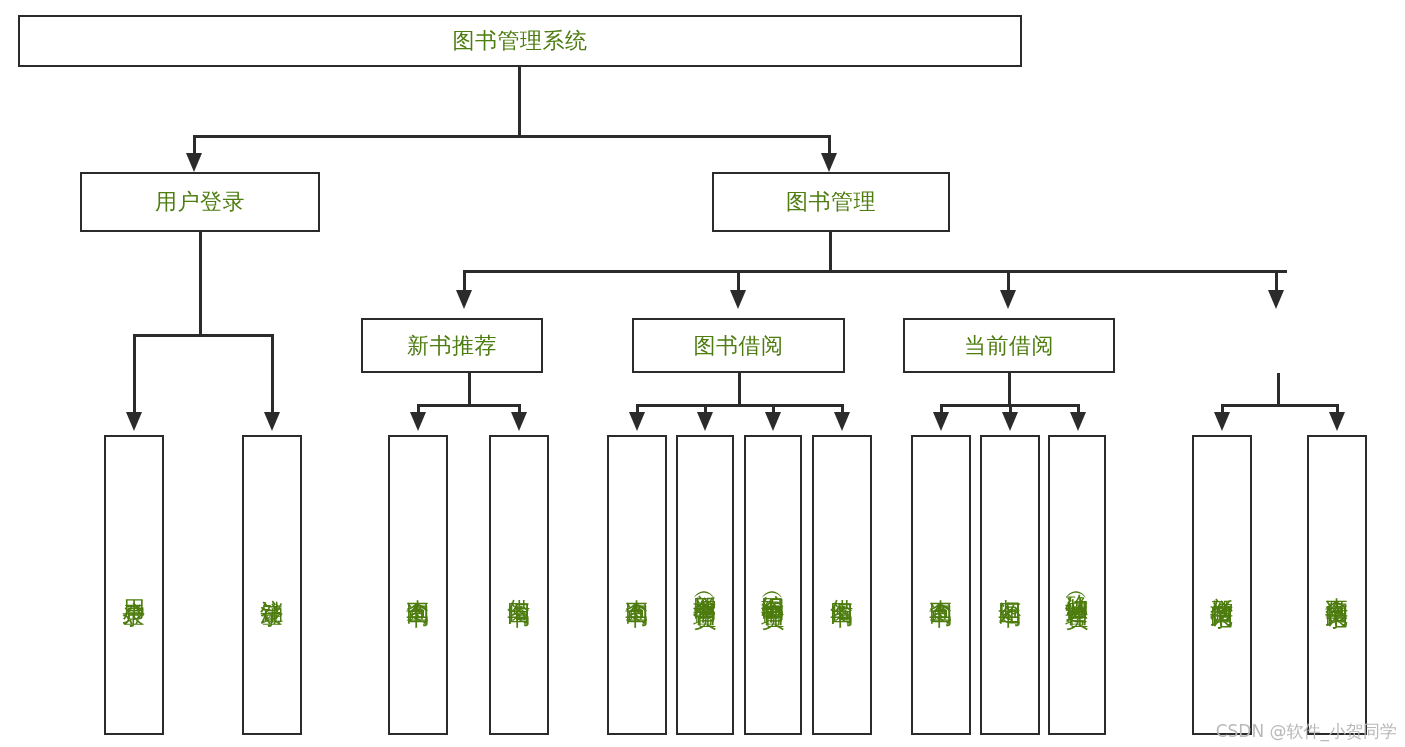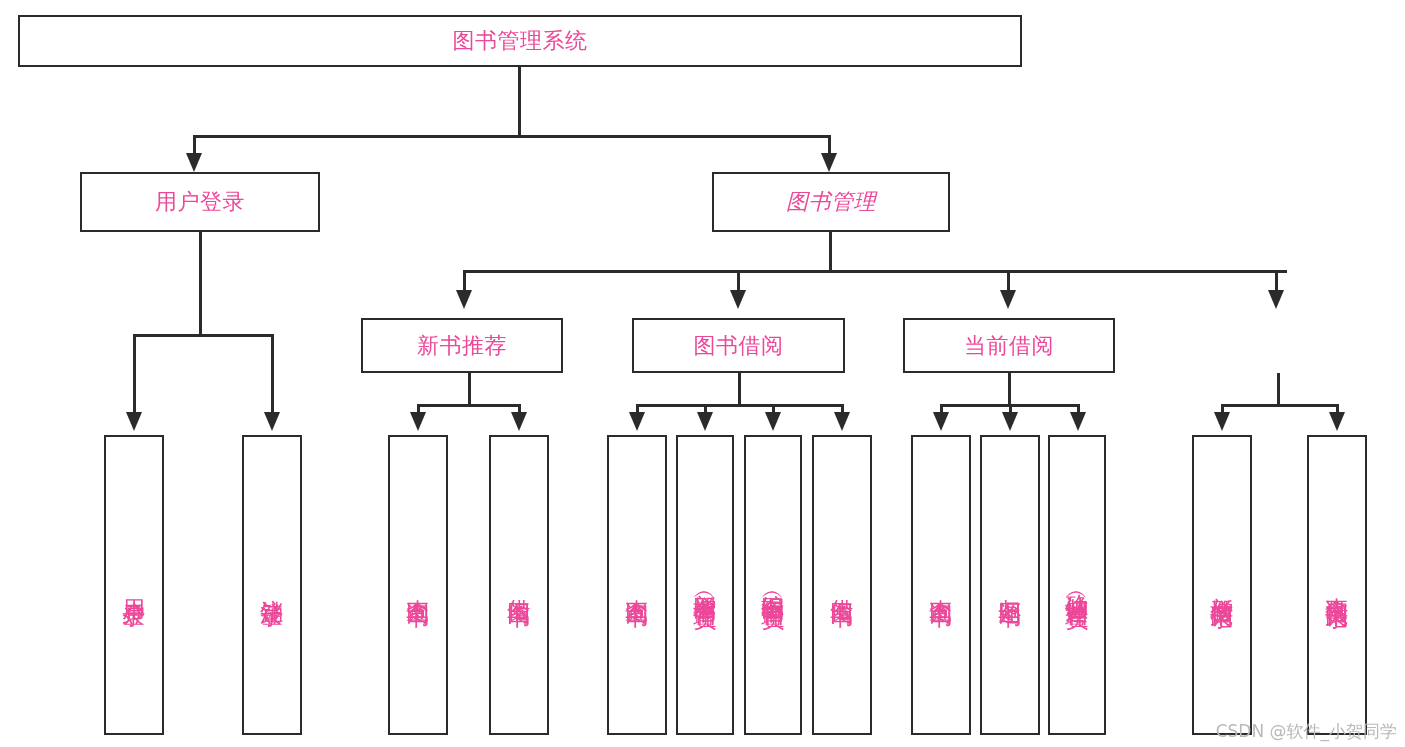--- a/index.html
+++ b/index.html
@@ -21,21 +21,21 @@
   .node {
     position: absolute;
     box-sizing: border-box;
     border: 2px solid #2b2b2b;
     background: #ffffff;
     display: flex;
     align-items: center;
     justify-content: center;
   }
   .node .label {
-    color: #ec4899;
+    color: #4d7c0f;
     line-height: 1.18;
     text-align: center;
     white-space: pre;
   }
   .node.horiz .label {
     font-size: 22px;
     letter-spacing: 0.5px;
   }
   .node.root .label {
     font-size: 22px;
@@ -99,21 +99,21 @@
   <div class="vline" style="left:193px; top:135px; height:26px;"></div>
   <div class="arrow" style="left:186px; top:153px;"></div>
 
   <div class="vline" style="left:828px; top:135px; height:26px;"></div>
   <div class="arrow" style="left:821px; top:153px;"></div>
 
   <div class="node horiz" style="left:80px; top:172px; width:240px; height:60px;">
     <span class="label">用户登录</span>
   </div>
 
-  <div class="node horiz" style="left:712px; top:172px; width:238px; height:60px;font-style:italic;">
+  <div class="node horiz" style="left:712px; top:172px; width:238px; height:60px;">
     <span class="label">图书管理</span>
   </div>
 
   <div class="vline" style="left:199px; top:232px; height:104px;"></div>
   <div class="hline" style="left:133px; top:334px; width:139px;"></div>
   <div class="vline" style="left:133px; top:334px; height:85px;"></div>
   <div class="arrow" style="left:126px; top:412px;"></div>
   <div class="vline" style="left:271px; top:334px; height:85px;"></div>
   <div class="arrow" style="left:264px; top:412px;"></div>
 
@@ -121,21 +121,21 @@
   <div class="hline" style="left:463px; top:270px; width:824px;"></div>
   <div class="vline" style="left:463px; top:270px; height:28px;"></div>
   <div class="arrow" style="left:456px; top:290px;"></div>
   <div class="vline" style="left:737px; top:270px; height:28px;"></div>
   <div class="arrow" style="left:730px; top:290px;"></div>
   <div class="vline" style="left:1007px; top:270px; height:28px;"></div>
   <div class="arrow" style="left:1000px; top:290px;"></div>
   <div class="vline" style="left:1275px; top:270px; height:28px;"></div>
   <div class="arrow" style="left:1268px; top:290px;"></div>
 
-  <div class="node horiz" style="left:361px; top:318px; width:202px; height:55px;">
+  <div class="node horiz" style="left:361px; top:318px; width:182px; height:55px;">
     <span class="label">新书推荐</span>
   </div>
 
   <div class="node horiz" style="left:903px; top:318px; width:212px; height:55px;">
     <span class="label">当前借阅</span>
   </div>
 
   <div class="node horiz" style="left:632px; top:318px; width:213px; height:55px;">
     <span class="label">图书借阅</span>
   </div>

